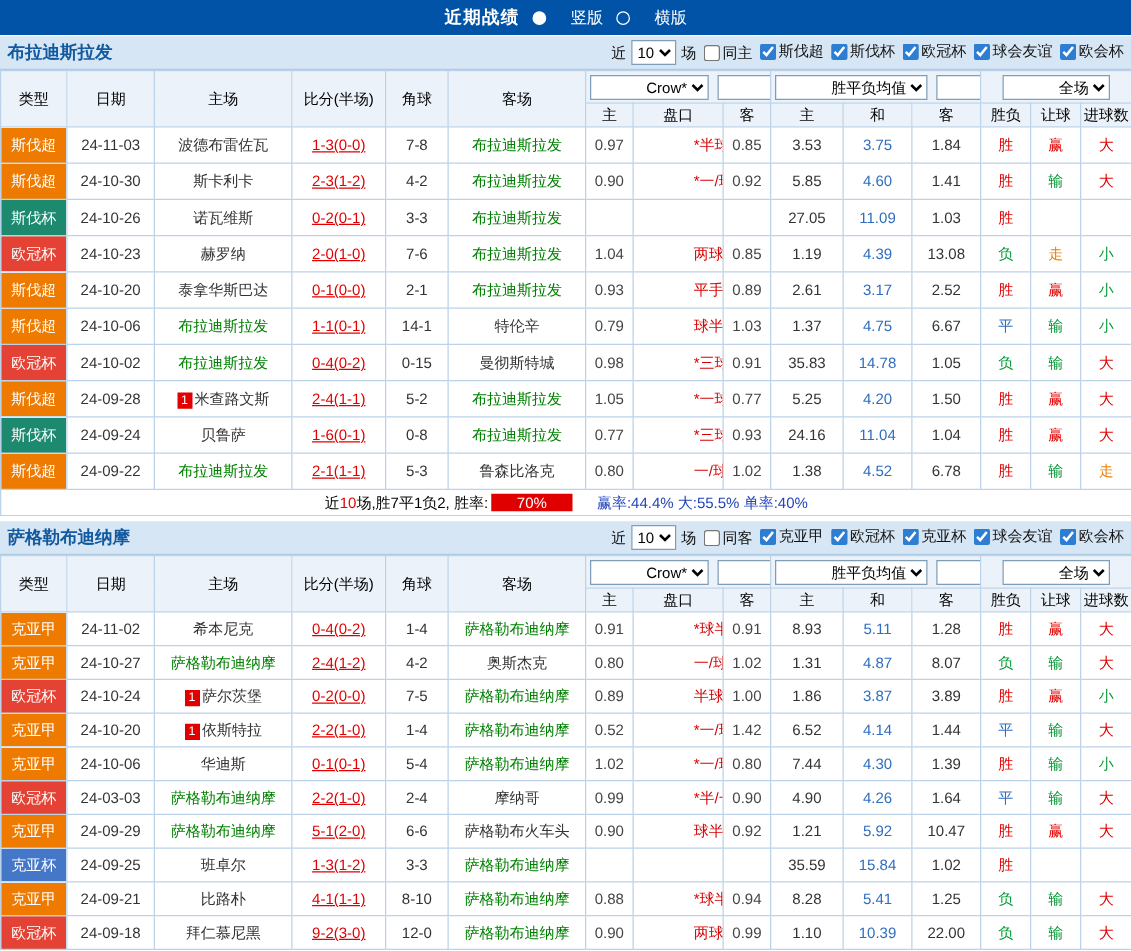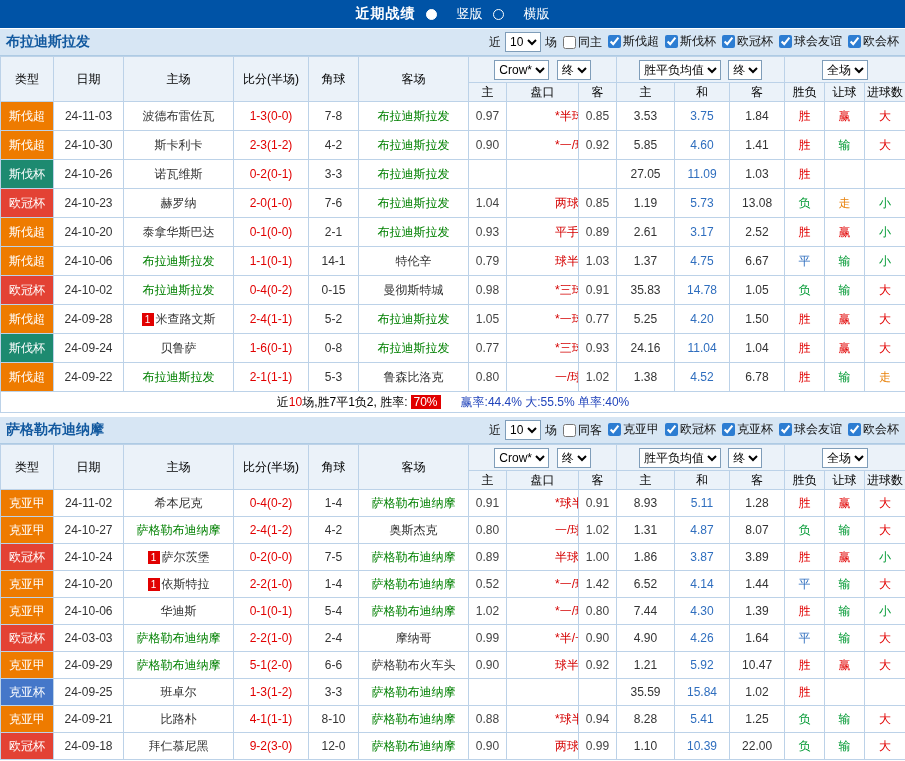--- a/index.html
+++ b/index.html
@@ -8,45 +8,45 @@
   .topbar{height:28px;background:var(--topbar-bg);display:flex;align-items:center;justify-content:center;gap:10px;}
   .topbar-title{color:#fff;font-size:14px;font-weight:bold;letter-spacing:1px;}
   .radio-group{display:inline-flex;align-items:center;gap:20px;color:#fff;font-size:13px;cursor:pointer;}
   .rdot{width:11px;height:11px;border:1px solid #fff;border-radius:50%;display:inline-block;background:transparent;}
   .rdot.sel{background:#fff;}
   .sec-head{height:28px;background:var(--section-bg);border-bottom:1px solid #AECBE4;border-top:1px solid #FFFFFF;display:flex;align-items:center;padding:0 6px;}
   .team-name{color:var(--team-name);font-weight:bold;font-size:14px;}
   .filter-bar{margin-left:auto;display:flex;align-items:center;font-size:12px;color:#111;white-space:nowrap;}
   .filter-bar select,thead select{font-size:12px;height:20px;border:1px solid #7F9DB9;background:#fff;}
   .filter-bar select{margin:0 4px;}
-  thead select{margin:0 2px;}
+  thead select{margin:0 2px;padding-left:40px;}
   .filter-bar label{display:inline-flex;align-items:center;margin-left:6px;cursor:pointer;}
   .filter-bar input[type=checkbox]{width:13px;height:13px;margin:0 2px 0 0;accent-color:#2D7DD2;}
   table{border-collapse:collapse;width:905px;table-layout:fixed;font-size:12px;}
   th,td{border:1px solid var(--grid-border);text-align:center;overflow:hidden;white-space:nowrap;padding:0 1px;}
   thead th{background:var(--thead-bg);font-weight:normal;color:#000;}
   tr.sel-row th{height:26px;}
   tr.col-row th{height:19px;}
   tbody td{background:#fff;color:#333;}
   .t1 tbody td{height:29px;}
   .t2 tbody td{height:27px;}
   td.type-badge{color:#fff;}
-  td.score{color:var(--score);}
+  td.score{color:var(--score);text-decoration:underline;}
   td.hcp{color:var(--handicap);padding-left:48px;}
   td.avg-side{color:#333;}
   td.avg-draw{color:var(--avg-draw);}
   td.odds{color:#444;}
   .res-win{color:var(--win);}
   .res-lose{color:var(--lose);}
   .res-draw{color:var(--draw);}
   .res-push{color:var(--push);}
   .focus-team{color:var(--focus-team);}
   .card-badge{display:inline-block;width:12px;height:13px;line-height:13px;background:#E10000;color:#fff;font-size:10px;margin-right:2px;text-align:center;}
   .summary-row td{height:21px;color:#000;background:#fff;font-size:12px;}
-  .rate-badge{background:var(--rate-badge-bg);color:#fff;padding:0 3px;margin:0 3px;}
+  .rate-badge{background:var(--rate-badge-bg);color:#fff;padding:0 20px;margin:0 3px;}
   .count-red{color:#E10000;}
   .blue-stat{color:var(--summary-stat);margin-left:17px;}
   .gap{height:3px;background:#fff;}
 </style>
 </head>
 <body>
 
 <div class="topbar">
   <span class="topbar-title">近期战绩</span>
   <span class="radio-group">
@@ -194,21 +194,21 @@
           <td class="type-badge" style="background: rgb(227, 66, 52);">欧冠杯</td>
           <td>24-10-23</td>
           <td><span><span>赫罗纳</span></span></td>
           <td class="score">2-0(1-0)</td>
           <td>7-6</td>
           <td><span><span class="focus-team">布拉迪斯拉发</span></span></td>
           <td class="odds">1.04</td>
           <td class="hcp">两球</td>
           <td class="odds">0.85</td>
           <td class="avg-side">1.19</td>
-          <td class="avg-draw">5.73</td>
+          <td class="avg-draw">4.39</td>
           <td class="avg-side">13.08</td>
           <td class="res-lose">负</td>
           <td class="res-push">走</td>
           <td class="res-lose">小</td>
         </tr>
         <tr>
           <td class="type-badge" style="background: rgb(238, 123, 0);">斯伐超</td>
           <td>24-10-20</td>
           <td><span><span>泰拿华斯巴达</span></span></td>
           <td class="score">0-1(0-0)</td>

